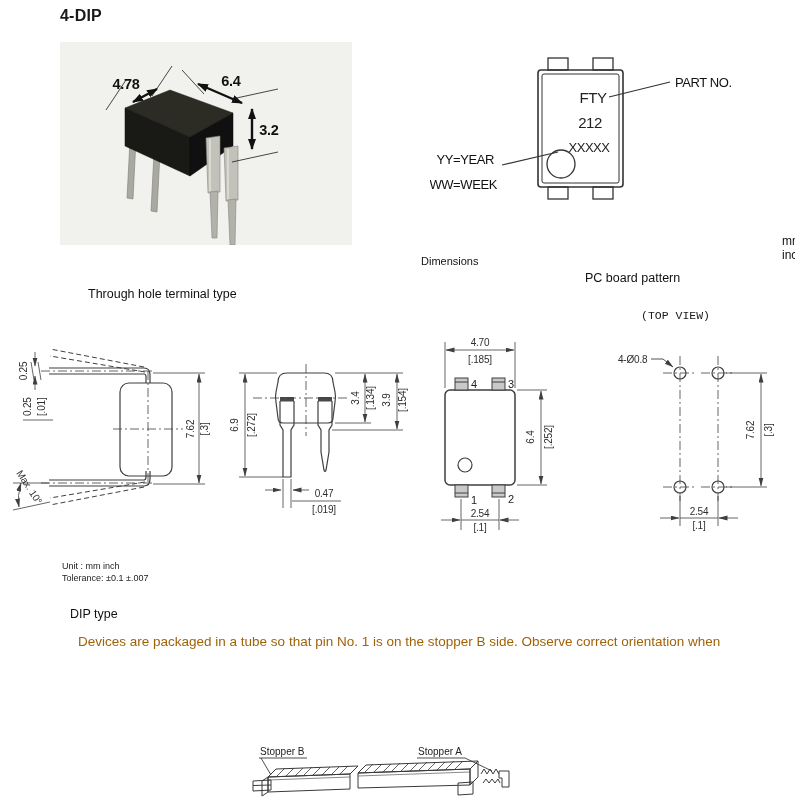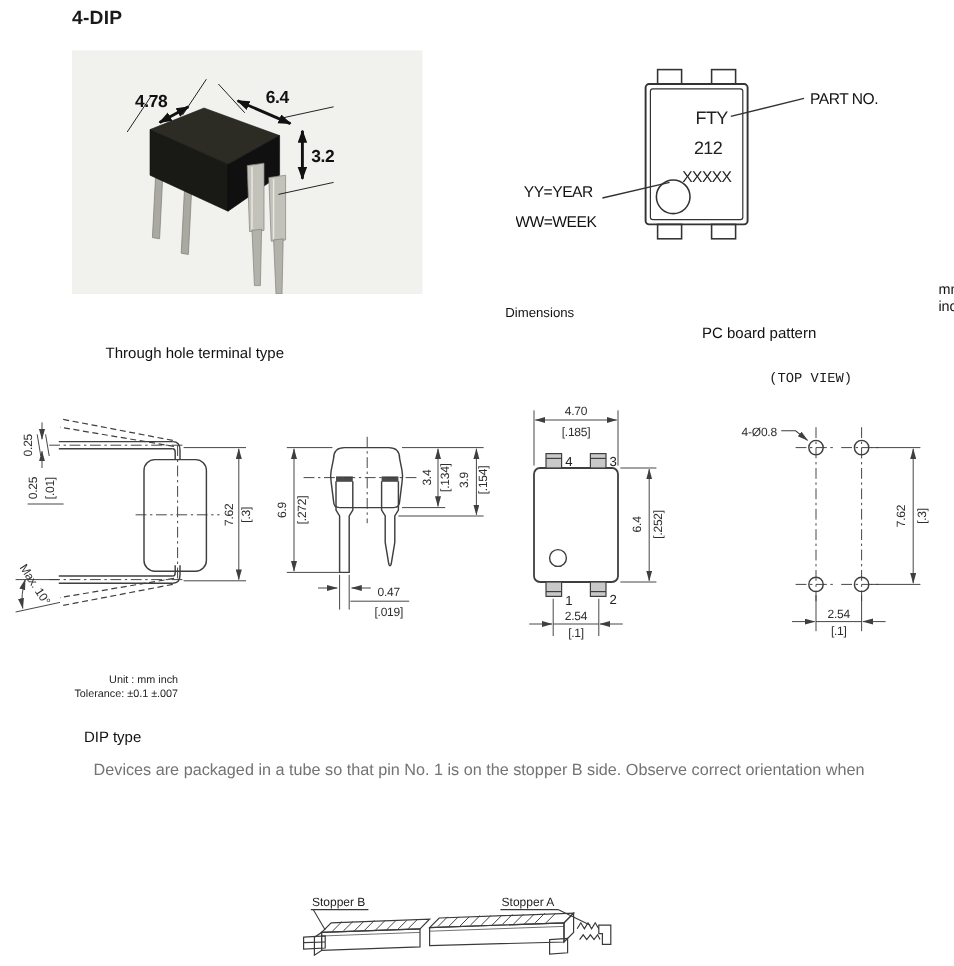--- a/index.html
+++ b/index.html
@@ -3,22 +3,22 @@
 <meta charset="utf-8">
 <style>
   html,body{margin:0;padding:0;background:#ffffff;}
   .page{position:relative;width:795px;height:805px;background:#fff;overflow:hidden;
         font-family:"Liberation Sans",sans-serif;color:#1a1a1a;}
   .abs{position:absolute;}
   .title{font-size:16px;font-weight:bold;letter-spacing:.2px;}
   .label{font-size:12.5px;color:#111;}
   .small-label{font-size:11px;color:#111;padding-left:24px;}
   .serif{font-family:Liberation Mono, monospace;font-size:11.5px;}
-  .note{font-size:9px;line-height:12px;color:#222;text-align:right;}
-  .para{font-size:13.5px;line-height:23px;color:#737373;}
+  .note{font-size:9px;line-height:12px;color:#222;}
+  .para{font-size:13.5px;line-height:23px;color:#a16207;}
   .photo-box{background:#f1f1ee;}
   svg text{font-family:"Liberation Sans",sans-serif;fill:#2e2e2e;}
   .dimtxt{font-size:10px;letter-spacing:-0.2px;}
   .marktxt{font-size:15px;letter-spacing:-0.5px;fill:#222;}
   .markxs{font-size:13px;letter-spacing:-0.5px;fill:#222;}
   .marklabel{font-size:13px;letter-spacing:-0.4px;fill:#111;}
   .photodim{font-size:14.5px;font-weight:bold;fill:#111;letter-spacing:-0.3px;}
   .pinnum{font-size:11px;fill:#222;}
   .tubetxt{font-size:10px;fill:#222;}
 </style>

